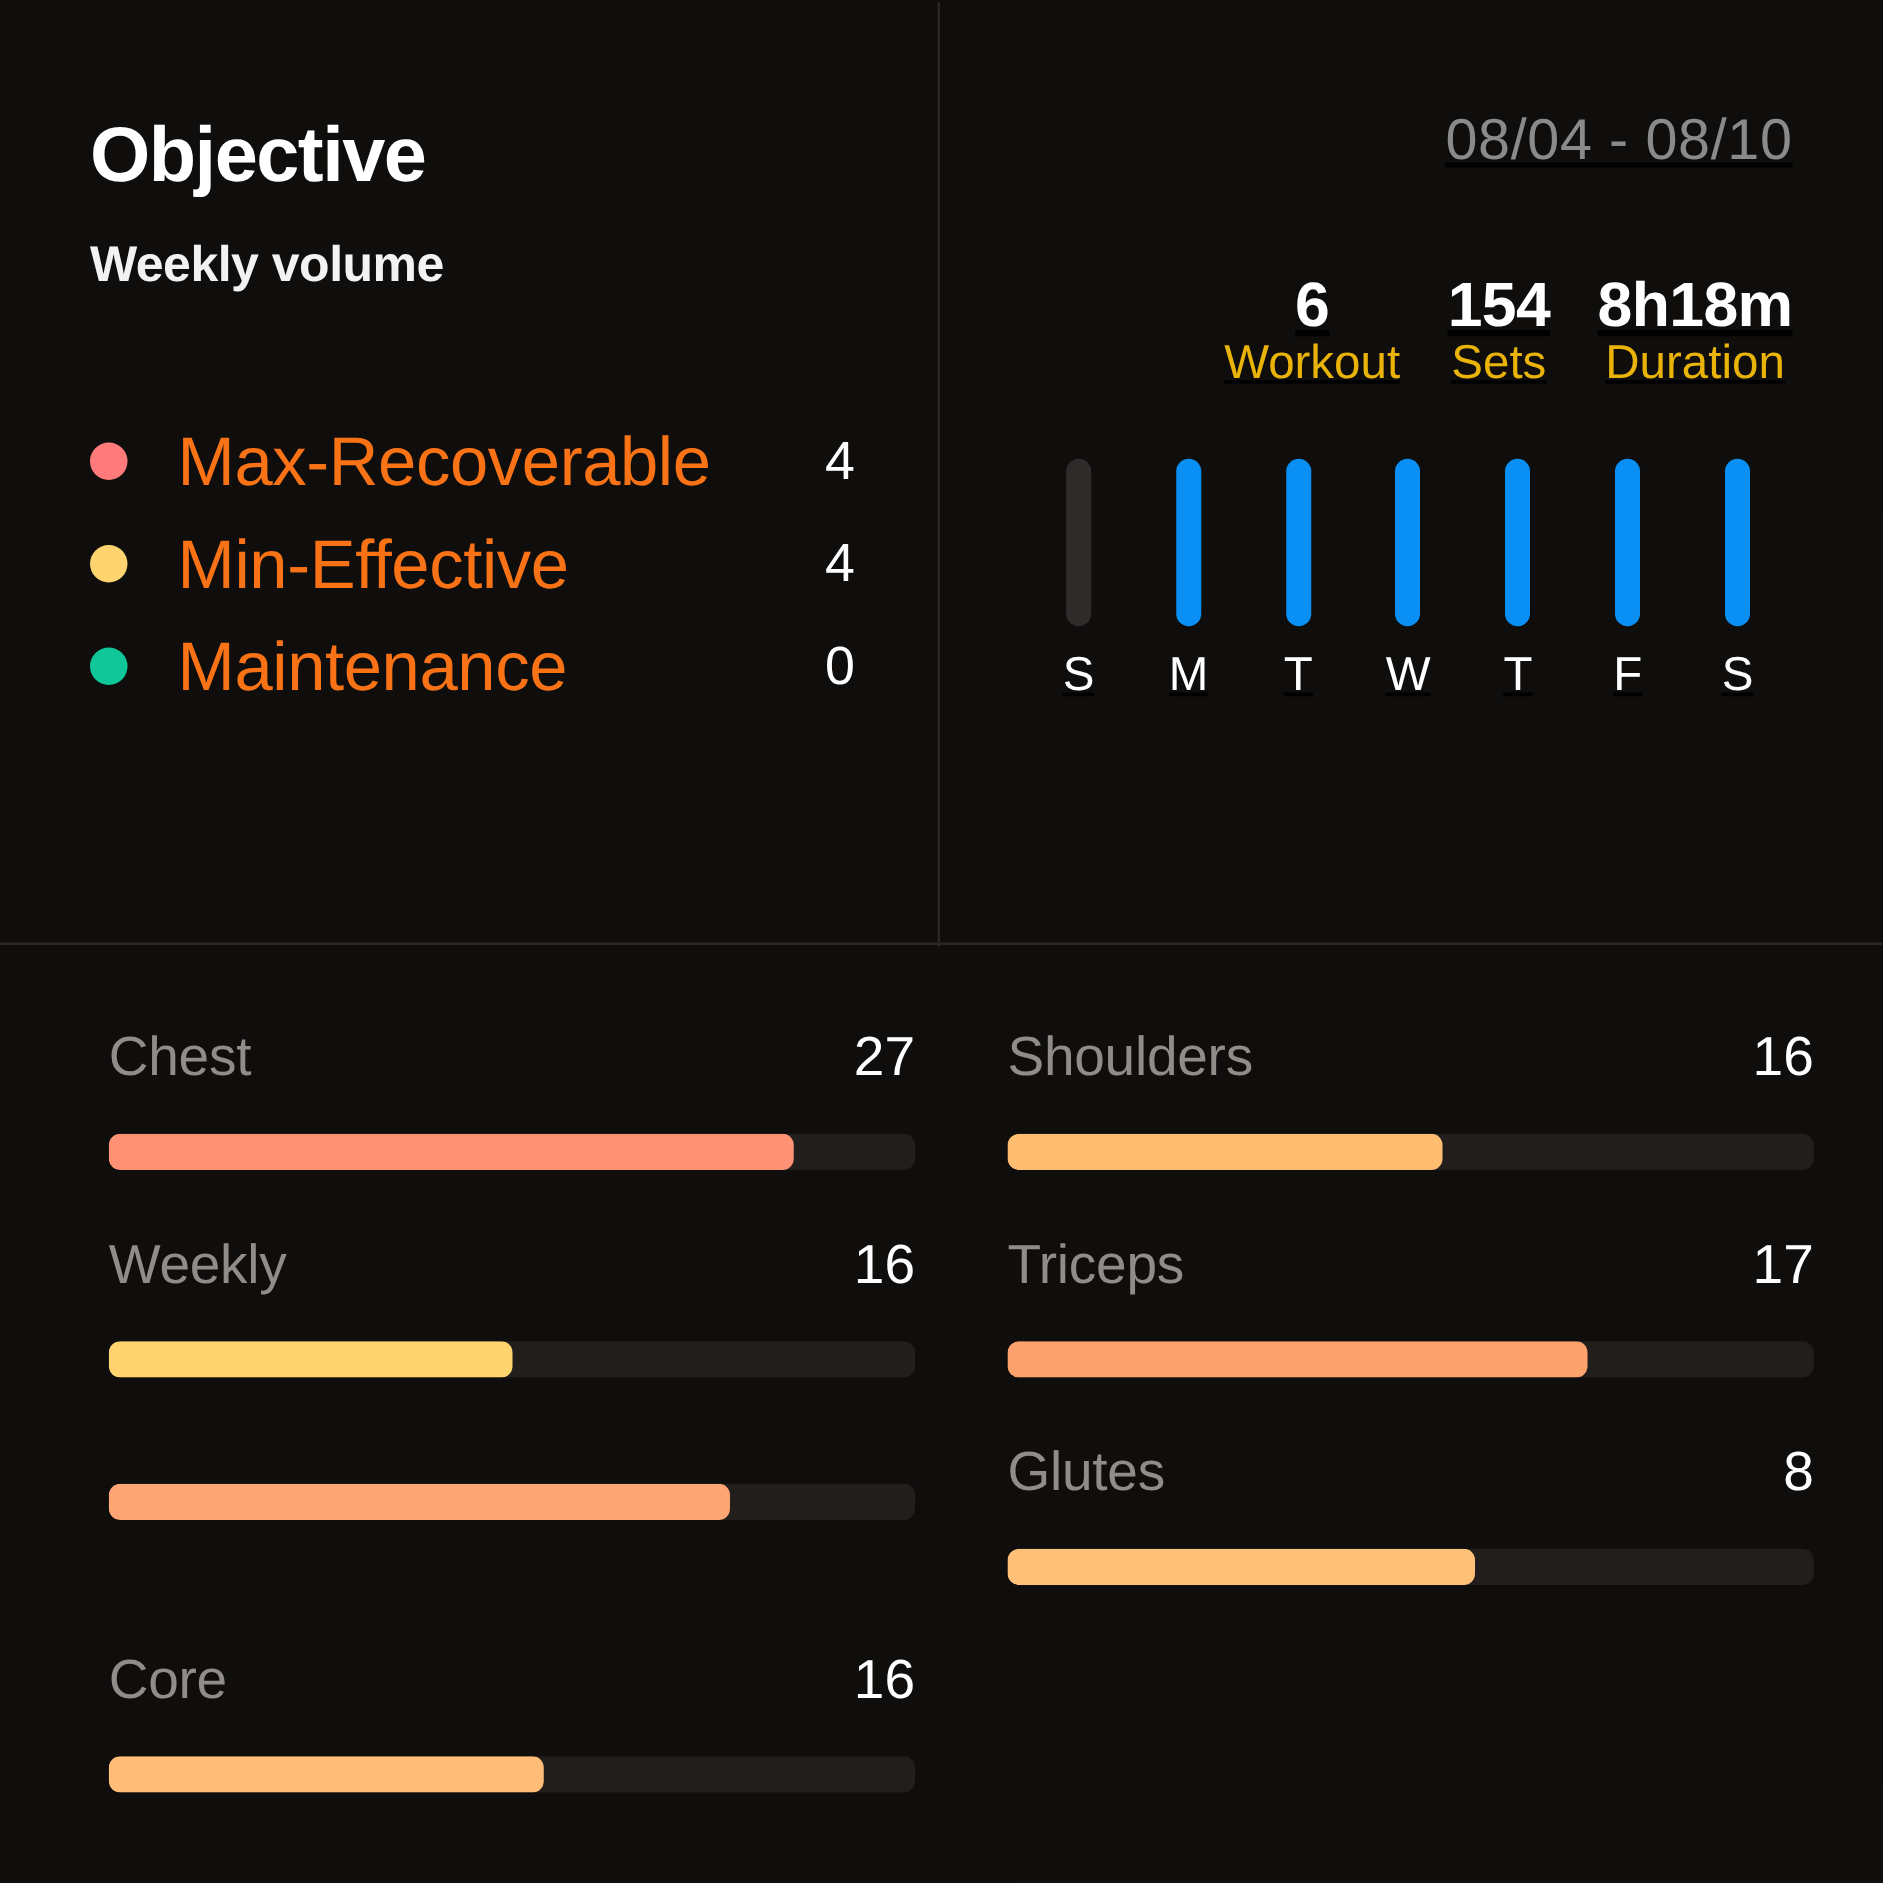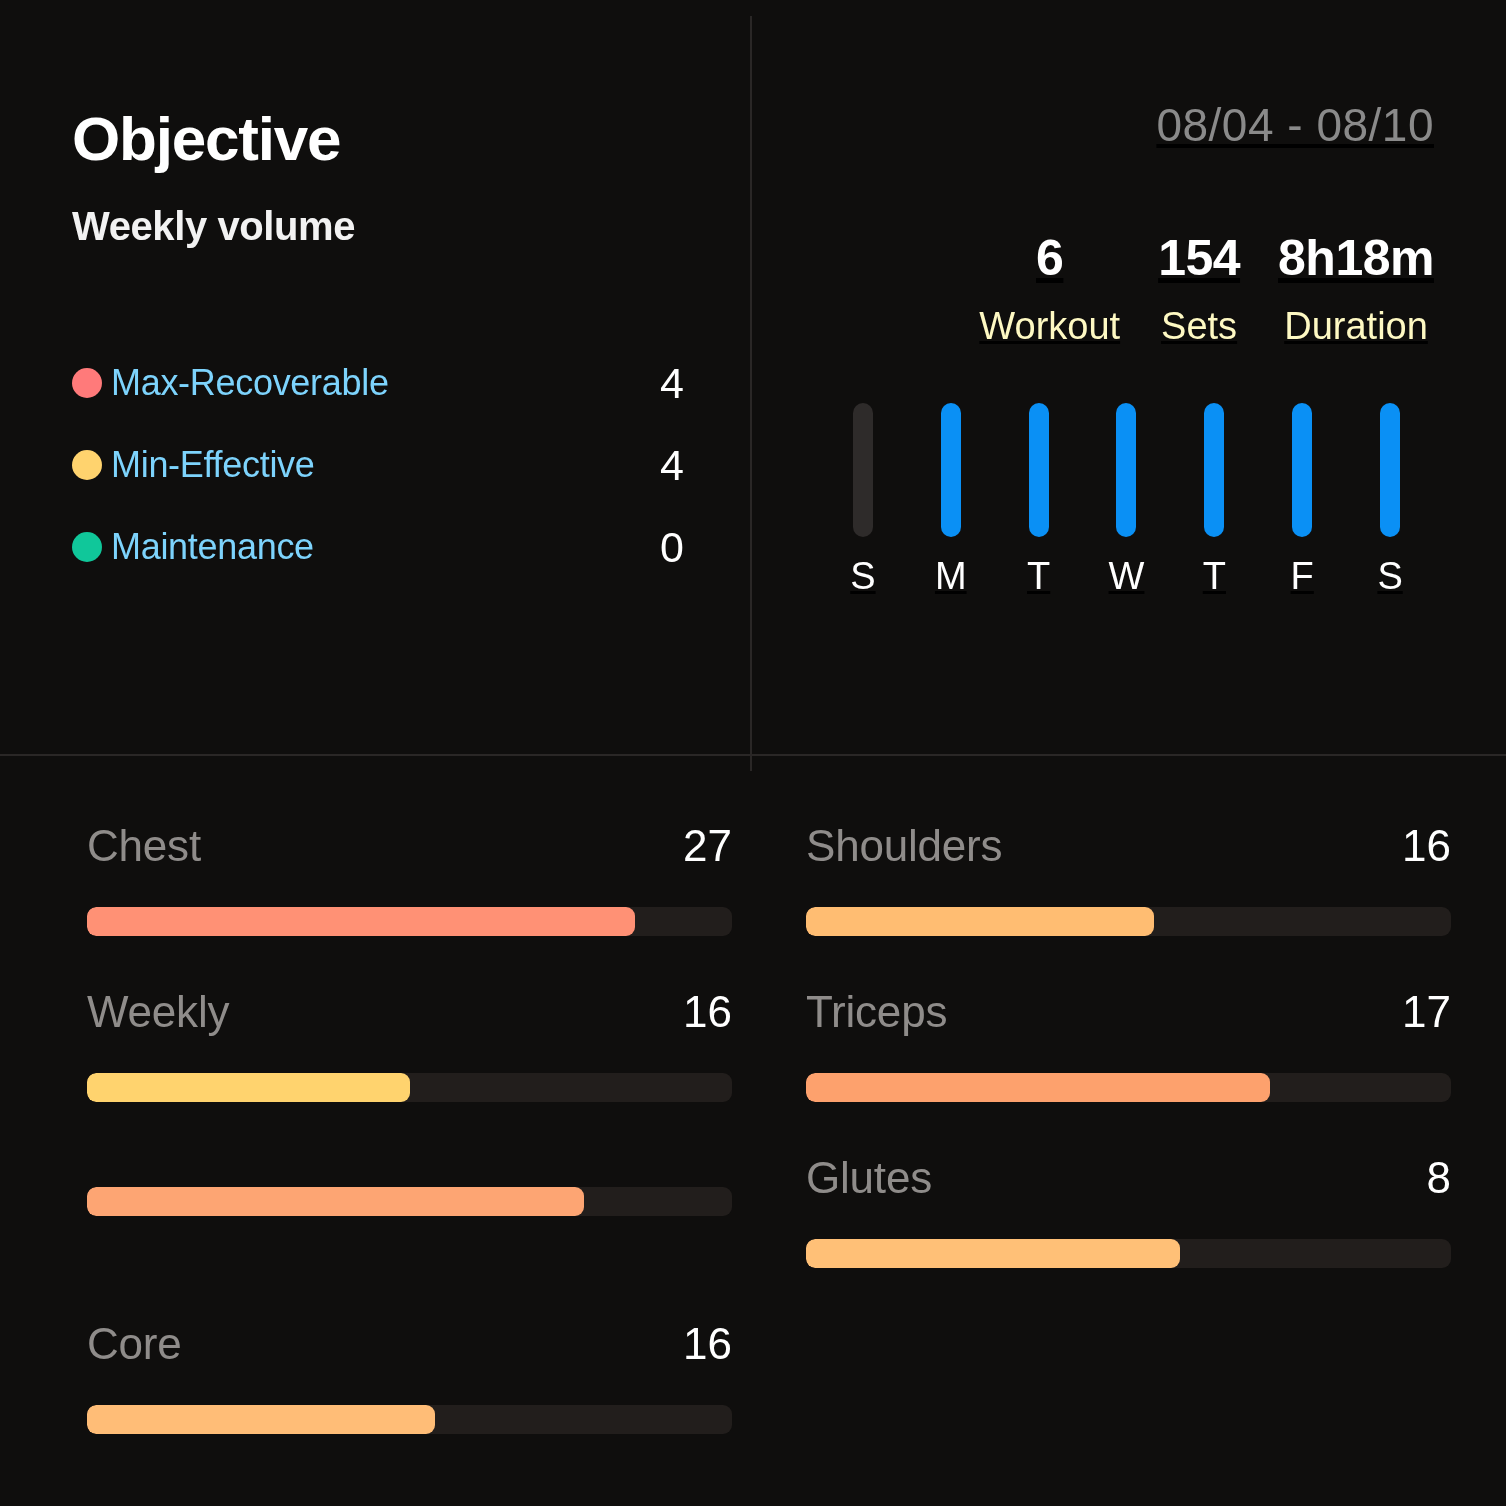--- a/index.html
+++ b/index.html
@@ -16,21 +16,21 @@
     position: relative;
     width: 1506px;
     height: 1506px;
     background: #0f0e0d;
     overflow: hidden;
   }
 
   
   .top {
     position: absolute;
-    left: 0; top: 16px;
+    left: 0; top: 2px;
     width: 1506px;
     height: 755px;
     display: flex;
   }
 
   .top-left {
     width: 750px;
     height: 100%;
     position: relative;
     padding: 92px 0 0 72px;
@@ -81,25 +81,25 @@
   }
 
   .dot {
     width: 30px;
     height: 30px;
     border-radius: 50%;
     flex: 0 0 30px;
   }
 
   .legend-label {
-    margin-left: 9px;
-    font-size: 36px;
+    margin-left: 40px;
+    font-size: 55px;
     font-weight: 400;
     letter-spacing: -0.3px;
-    color: #7dd3fc;
+    color: #f97316;
     line-height: 1;
     flex: 1 1 auto;
   }
 
   .legend-value {
     font-size: 43px;
     font-weight: 400;
     color: #ffffff;
     line-height: 1;
     text-align: right;
@@ -140,24 +140,23 @@
 
   .stat-value {
     font-size: 50px;
     font-weight: 700;
     letter-spacing: -0.5px;
     color: #ffffff;
     line-height: 1.05;
   }
 
   .stat-label {
-    margin-top: 22px;
     font-size: 38px;
     font-weight: 400;
-    color: #fef9c3;
+    color: #eab308;
     line-height: 1;
     text-align: center;
   }
 
   .week {
     margin-top: 58px;
     display: flex;
     justify-content: flex-end;
     align-items: flex-end;
     gap: 0;

